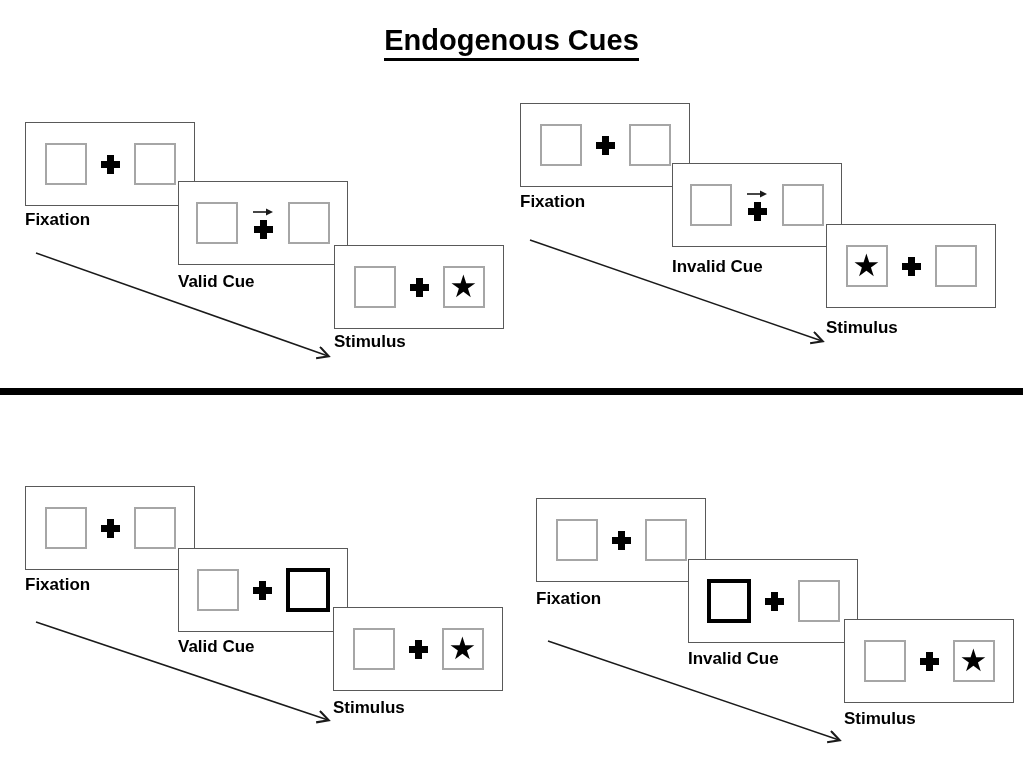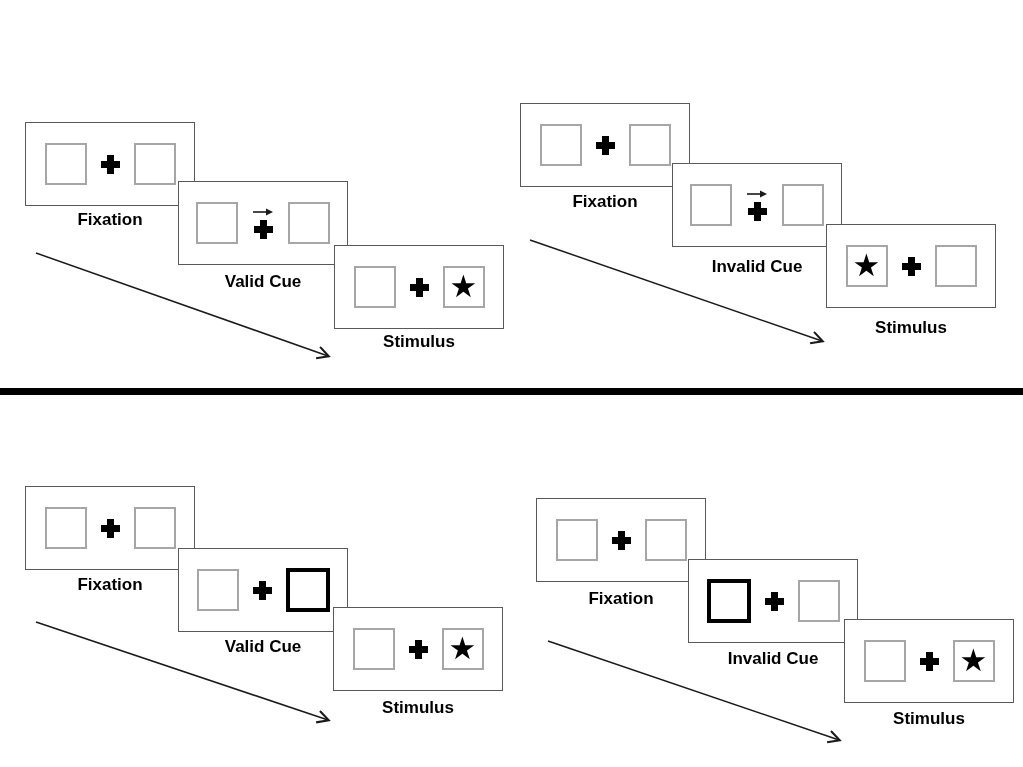--- a/index.html
+++ b/index.html
@@ -25,32 +25,33 @@
     display:flex;align-items:center;justify-content:center;
   }
   .sq.bold{border:4px solid #000;width:36px;height:36px;}
   .star{font-size:31px;line-height:36px;color:#000;}
   .ccol{display:flex;flex-direction:column;align-items:center;justify-content:center;}
   .plus{position:relative;width:19px;height:19px;flex:0 0 auto;}
   .plus::before{content:"";position:absolute;left:0;top:6px;width:19px;height:7px;background:#000;}
   .plus::after{content:"";position:absolute;top:0;left:6px;width:7px;height:19px;background:#000;}
   .cue-arrow{margin-bottom:3px;display:block;}
   .plabel{
-    position:absolute;width:170px;text-align:center;
+    position:absolute;width:170px;
     font-size:17px;font-weight:bold;white-space:nowrap;
   }
   #seq-arrows{position:absolute;left:0;top:0;z-index:1;}
   #seq-arrows line{stroke:#1a1a1a;stroke-width:1.5;}
   .z1{z-index:10}.z2{z-index:11}.z3{z-index:12}
 </style>
 </head>
 <body>
 
 <div id="canvas">
 
+  <div class="title" id="title-endo"><span>Endogenous Cues</span></div>
 
   <div class="panel z1" style="left:25px;top:122px;">
     <div class="sq"></div>
     <div class="plus"></div>
     <div class="sq"></div>
   </div>
   <div class="plabel" style="left:25px;top:210px;">Fixation</div>
 
   <div class="panel z2" style="left:178px;top:181px;">
     <div class="sq"></div>

